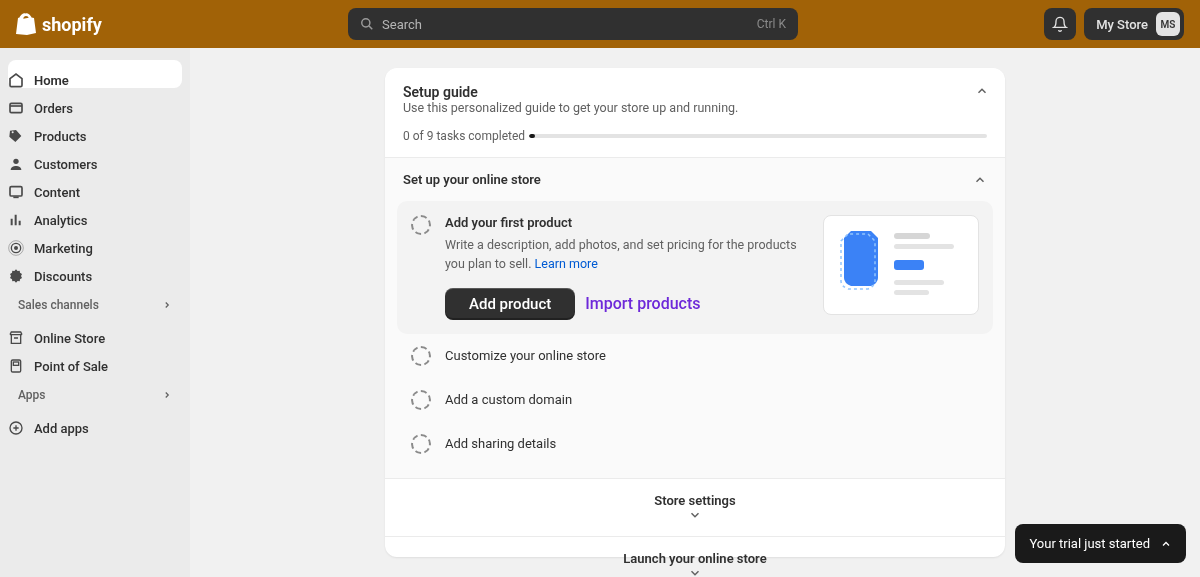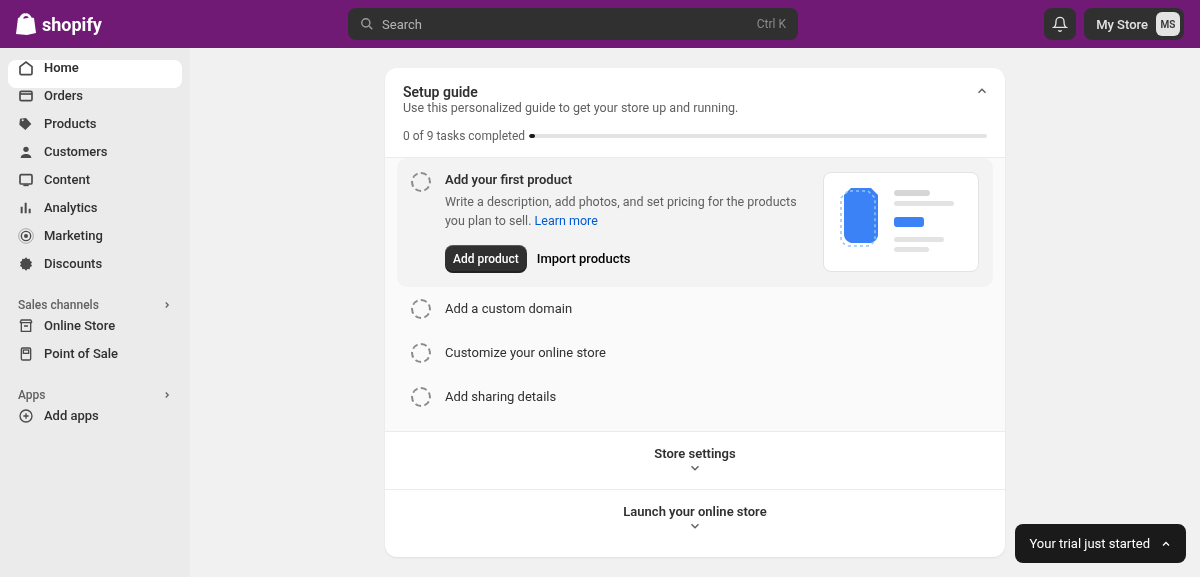--- a/index.html
+++ b/index.html
@@ -1,31 +1,31 @@
 <!DOCTYPE html>
 <html><head>
 <meta charset="utf-8">
 <style>
 * { margin: 0; padding: 0; box-sizing: border-box; font-family: -apple-system, BlinkMacSystemFont, "Segoe UI", Roboto, sans-serif; }
 body { background: #f1f1f1; width: 1200px; height: 577px; overflow: hidden; position: relative; }
 
-.topbar { background: #701a75; height: 48px; display: flex; align-items: center; padding: 0 16px; gap: 12px; }
+.topbar { background: #a16207; height: 48px; display: flex; align-items: center; padding: 0 16px; gap: 12px; }
 .logo { display: flex; align-items: center; gap: 6px; color: #fff; font-weight: 700; font-size: 18px; }
 .logo-icon { width: 20px; height: 22px; }
 .search-wrap { margin-left: auto; margin-right: auto; }
 .searchbar { width: 450px; height: 32px; background: #303030; border-radius: 8px; display: flex; align-items: center; padding: 0 12px; gap: 8px; color: #b5b5b5; font-size: 13px; }
 .searchbar .kbd { margin-left: auto; color: #8a8a8a; font-size: 12px; }
 .topbar-right { display: flex; align-items: center; gap: 8px; }
 .bell { width: 32px; height: 32px; background: #303030; border-radius: 8px; display: flex; align-items: center; justify-content: center; }
 .store-btn { height: 32px; background: #303030; border-radius: 8px; display: flex; align-items: center; gap: 8px; padding: 0 4px 0 12px; color: #e3e3e3; font-size: 13px; font-weight: 500; }
 .avatar { width: 24px; height: 24px; background: #e3e3e3; color: #333; border-radius: 6px; font-size: 10px; font-weight: 600; display: flex; align-items: center; justify-content: center; }
 
 .layout { display: flex; height: calc(100% - 48px); }
 .sidebar { width: 190px; background: #ebebeb; padding: 12px 8px; display: flex; flex-direction: column; }
-.nav-item { height: 28px; display: flex; align-items: flex-start; gap: 10px; padding: 0 10px; border-radius: 8px; font-size: 13px; color: #303030; font-weight: 500; cursor: pointer; }
+.nav-item { height: 28px; display: flex; align-items: flex-end; gap: 10px; padding: 0 0; border-radius: 8px; font-size: 13px; color: #303030; font-weight: 500; cursor: pointer; }
 .nav-item.active { background: #fff; font-weight: 600; }
 .nav-icon { width: 16px; height: 16px; display: flex; align-items: center; justify-content: center; color: #4a4a4a; flex-shrink: 0; }
 .nav-section { font-size: 12px; color: #616161; font-weight: 500; padding: 14px 10px 6px; display: flex; align-items: center; justify-content: space-between; }
 .sidebar-bottom { margin-top: auto; padding-top: 8px; }
 .settings-highlight { border: 3px solid #ff0000; border-radius: 6px; padding: 2px; margin: 0 -4px; }
 
 .main { flex: 1; padding: 20px; overflow-y: auto; display: flex; justify-content: center; }
 .guide-card { width: 620px; background: #fff; border-radius: 12px; box-shadow: 0 1px 2px rgba(0,0,0,.08); }
 .guide-head { padding: 16px 18px 14px; position: relative; }
 .guide-title { font-size: 14px; font-weight: 600; color: #303030; }
@@ -39,22 +39,22 @@
 .section-expanded { border-top: 1px solid #ebebeb; }
 .section-header { padding: 14px 18px; font-size: 13px; font-weight: 600; color: #303030; display: flex; align-items: center; justify-content: space-between; background: #fafafa; }
 .section-body { padding: 0 12px 12px; background: #fafafa; }
 .task-expanded { background: #f3f3f3; border-radius: 10px; padding: 14px; display: flex; gap: 14px; align-items: flex-start; }
 .task-circle { width: 20px; height: 20px; border: 2px dashed #8a8a8a; border-radius: 50%; flex-shrink: 0; }
 .task-content { flex: 1; }
 .task-title { font-size: 13px; font-weight: 600; color: #303030; margin-bottom: 6px; }
 .task-desc { font-size: 12.5px; color: #616161; line-height: 1.5; margin-bottom: 14px; }
 .task-desc a { color: #005bd3; text-decoration: none; }
 .task-buttons { display: flex; gap: 10px; align-items: center; }
-.btn-primary { background: #303030; color: #fff; border: none; padding: 7px 8px; border-radius: 8px; font-size: 12px; font-weight: 500; cursor: pointer; box-shadow: inset 0 -2px 0 rgba(0,0,0,.3), 0 1px 0 rgba(255,255,255,.2) inset; }
-.btn-plain { background: none; border: none; color: #000000; font-size: 13px; font-weight: 500; cursor: pointer; }
+.btn-primary { background: #303030; color: #fff; border: none; padding: 7px 24px; border-radius: 8px; font-size: 15px; font-weight: 500; cursor: pointer; box-shadow: inset 0 -2px 0 rgba(0,0,0,.3), 0 1px 0 rgba(255,255,255,.2) inset; }
+.btn-plain { background: none; border: none; color: #6d28d9; font-size: 16px; font-weight: 500; cursor: pointer; }
 .task-illus { width: 156px; height: 100px; background: #fff; border: 1px solid #e3e3e3; border-radius: 8px; padding: 12px; flex-shrink: 0; }
 .task-item { padding: 12px 14px; display: flex; align-items: center; gap: 14px; font-size: 13px; color: #303030; }
 
 .section-collapsed { padding: 14px 18px; border-top: 1px solid #ebebeb; display: flex; justify-content: space-between; align-items: center; font-size: 13px; font-weight: 600; color: #303030; flex-direction: column; }
 
 .trial-banner { position: absolute; bottom: 14px; right: 14px; background: #1a1a1a; color: #fff; padding: 12px 14px; border-radius: 8px; font-size: 13px; display: flex; align-items: center; gap: 10px; }
 svg { display: block; }
 </style>
 </head>
 <body>
@@ -215,20 +215,26 @@
             </div>
         </div>
         <div class="collapse-btn">
           <svg width="14" height="14" viewBox="0 0 24 24" fill="none" stroke="currentColor" stroke-width="2.5">
               <path d="m6 15 6-6 6 6"></path>
             </svg>
         </div>
       </div>
 
       <div class="section-expanded">
+        <div class="section-header">
+          <span>Set up your online store</span>
+          <svg width="14" height="14" viewBox="0 0 24 24" fill="none" stroke="#616161" stroke-width="2.5">
+              <path d="m6 15 6-6 6 6"></path>
+            </svg>
+        </div>
         <div class="section-body">
           <div class="task-expanded">
             <div class="task-circle"></div>
             <div class="task-content">
               <div class="task-title">Add your first product</div>
               <div class="task-desc">
                 <span>Write a description, add photos, and set pricing for the products you plan to sell. </span><a href="#">Learn more</a>
               </div>
               <div class="task-buttons">
                 <button class="btn-primary">Add product</button>
@@ -242,25 +248,25 @@
                 <rect x="58" y="5" width="36" height="6" rx="3" fill="#d6d6d6"></rect>
                 <rect x="58" y="16" width="60" height="5" rx="2.5" fill="#e3e3e3"></rect>
                 <rect x="58" y="32" width="30" height="10" rx="3" fill="#3b82f6"></rect>
                 <rect x="58" y="52" width="50" height="5" rx="2.5" fill="#e3e3e3"></rect>
                 <rect x="58" y="62" width="35" height="5" rx="2.5" fill="#e3e3e3"></rect>
               </svg>
             </div>
           </div>
           <div class="task-item">
             <div class="task-circle"></div>
+            <span>Customize your online store</span>
+          </div>
+          <div class="task-item">
+            <div class="task-circle"></div>
             <span>Add a custom domain</span>
-          </div>
-          <div class="task-item">
-            <div class="task-circle"></div>
-            <span>Customize your online store</span>
           </div>
           <div class="task-item">
             <div class="task-circle"></div>
             <span>Add sharing details</span>
           </div>
         </div>
       </div>
 
       <div class="section-collapsed">
         <span>Store settings</span>

